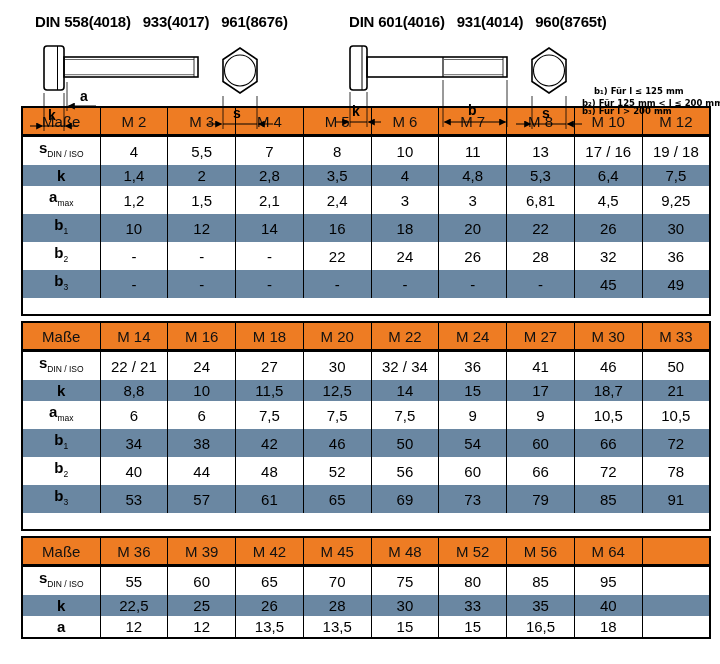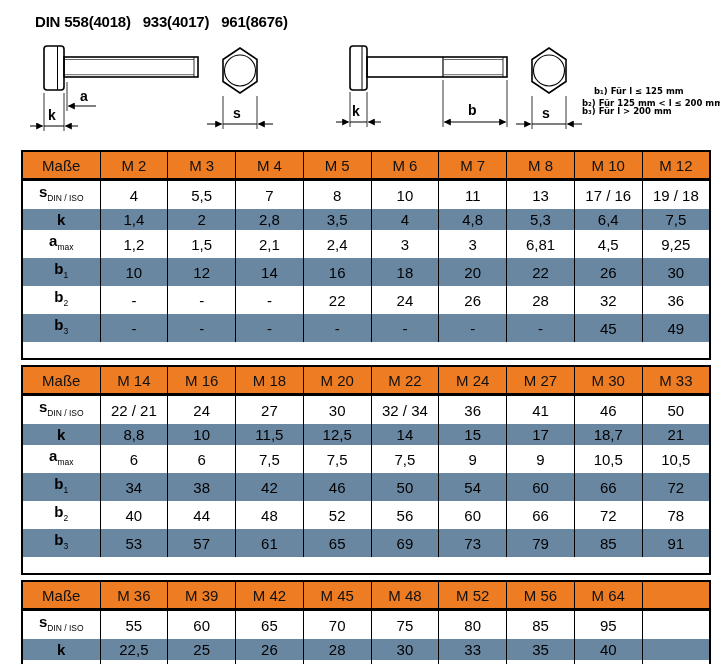--- a/index.html
+++ b/index.html
@@ -1,19 +1,19 @@
 <!DOCTYPE html>
 <html style="--orange: #EE7C23; --rowblue: #6A87A2;"><head>
 <meta charset="utf-8">
 <style>
   html,body{margin:0;padding:0;background:#fff;}
   body{width:720px;height:664px;overflow:hidden;font-family:"Liberation Sans",sans-serif;color:#000;}
 
   
-  .diagram-area{position:relative;width:720px;height:150px;}
+  .diagram-area{position:relative;width:720px;height:106px;}
   .diagram-area svg{position:absolute;left:0;top:0;}
   .din-title{position:absolute;top:13px;font-size:15px;font-weight:bold;letter-spacing:-0.2px;white-space:pre;}
   .din-title.left{left:35px;}
   .din-title.right{left:349px;}
   .dim-label{position:absolute;font-size:14px;font-weight:bold;line-height:14px;}
   .note-line{position:absolute;left:582px;font-size:8.5px;line-height:11px;white-space:nowrap;
              font-family:"DejaVu Sans","Liberation Sans",sans-serif;font-weight:bold;}
 
   
   table.dim-table{border-collapse:collapse;table-layout:fixed;width:690px;margin:0 0 5px 21px;
@@ -95,20 +95,21 @@
       <circle cx="549" cy="70.5" r="15.5" stroke-width="1.1"></circle>
       <line x1="532" y1="96" x2="532" y2="129" stroke-width="0.8"></line>
       <line x1="566" y1="96" x2="566" y2="129" stroke-width="0.8"></line>
       <line x1="532" y1="124" x2="566" y2="124" stroke-width="1"></line>
       <line x1="516" y1="124" x2="530.5" y2="124" stroke-width="1" marker-end="url(#arr)"></line>
       <line x1="582" y1="124" x2="567.5" y2="124" stroke-width="1" marker-end="url(#arr)"></line>
     </g>
   </svg>
 
   <div class="din-title left">DIN 558(4018)   933(4017)   961(8676)</div>
+  <div class="din-title right">DIN 601(4016)   931(4014)   960(8765t)</div>
 
   <span class="dim-label" style="left:80px;top:89px;">a</span>
   <span class="dim-label" style="left:48px;top:108px;">k</span>
   <span class="dim-label" style="left:233px;top:106px;">s</span>
   <span class="dim-label" style="left:352px;top:104px;">k</span>
   <span class="dim-label" style="left:468px;top:103px;">b</span>
   <span class="dim-label" style="left:542px;top:106px;">s</span>
 
   <div class="note-line" style="top:86px;padding-left:12px;">b₁) Für l ≤ 125 mm</div>
   <div class="note-line" style="top:98px;">b₂) Für 125 mm &lt; l ≤ 200 mm</div>

